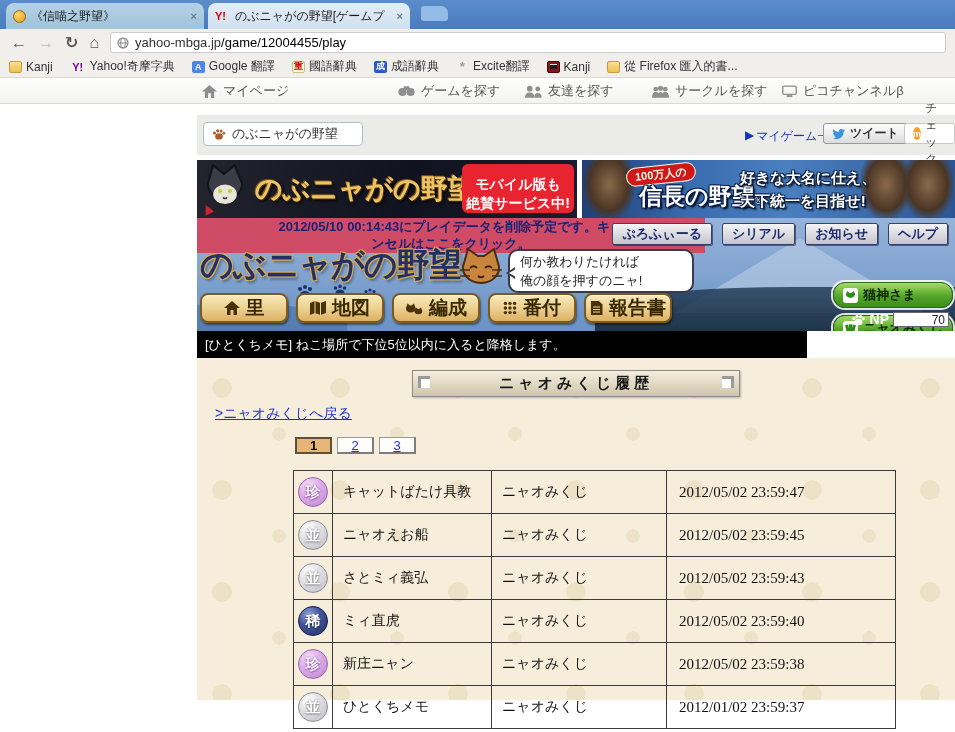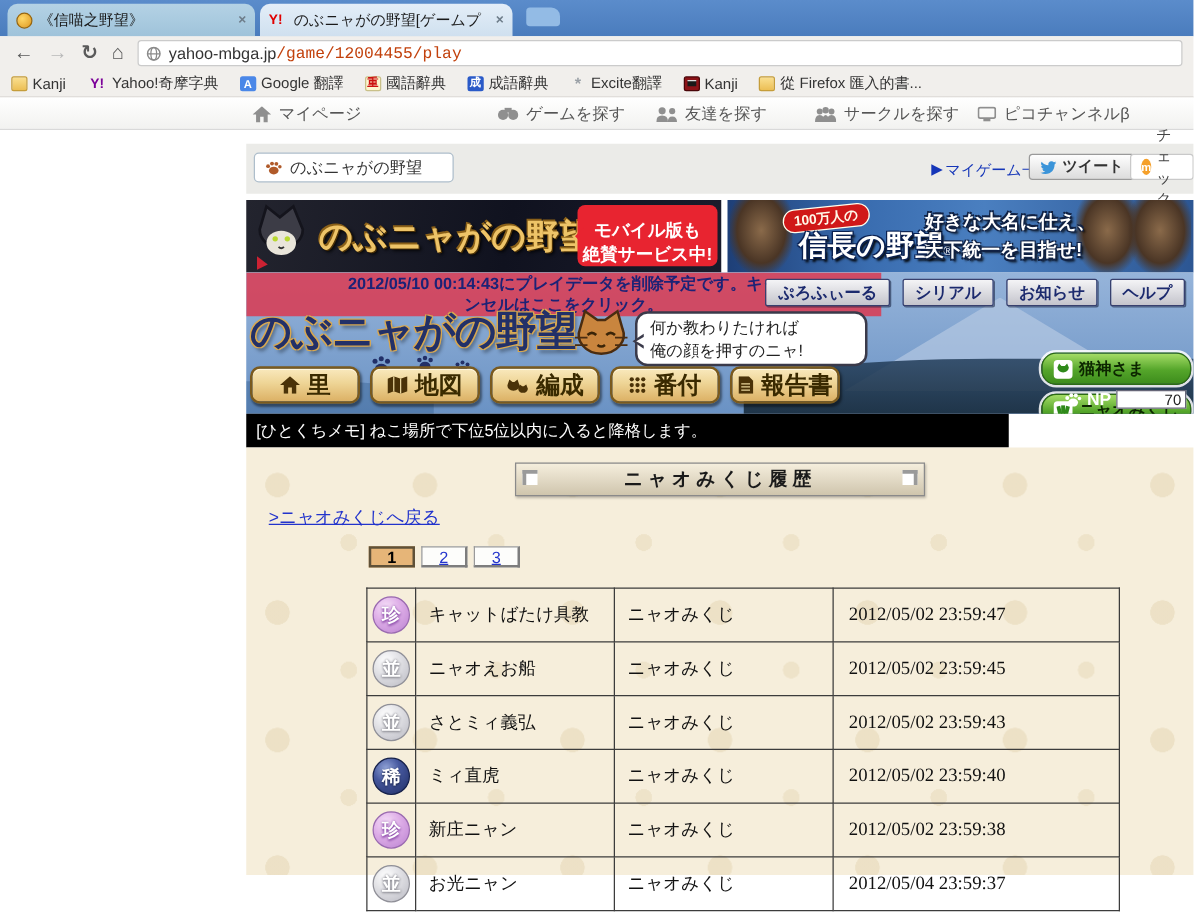--- a/index.html
+++ b/index.html
@@ -21,21 +21,21 @@
   .newtab{position:absolute;left:421px;top:6px;width:27px;height:15px;background:#93bbe5;
           border-radius:3px 7px 3px 3px;}
   .toolbar{position:absolute;left:0;top:29px;width:955px;height:27px;background:#f1efec;
            display:flex;align-items:center;}
   .navbtn{font-size:16px;font-weight:bold;color:#5a5a5a;margin-left:11px;line-height:1;}
   .navbtn.fwd{color:#b9b9b9;}
   .addressbar{flex:1;height:19px;margin:0 9px 0 11px;background:#fff;border:1px solid #cbcbcb;
               border-radius:3px;display:flex;align-items:center;padding:0 6px;font-size:13px;}
   .globe{width:12px;height:12px;margin-right:6px;flex:0 0 auto;}
   .url-host{color:#333;}
-  .url-path{color:#c2410c;font-family:Liberation Mono, monospace;}
+  .url-path{color:#000000;}
   .bookmarks{position:absolute;left:0;top:56px;width:955px;height:22px;background:#f1efec;
              border-bottom:1px solid #dcd9d5;display:flex;align-items:center;gap:17px;
              padding-left:9px;font-size:12px;color:#333;box-sizing:border-box;}
   .bm{display:flex;align-items:center;gap:4px;}
   .ic{width:13px;height:12px;border-radius:2px;flex:0 0 auto;display:flex;align-items:center;
       justify-content:center;font-size:9px;font-weight:bold;color:#fff;box-sizing:border-box;}
   .ic-folder{background:linear-gradient(#fadf90,#ecbf55);border:1px solid #c59d3a;}
   .ic-y{background:none;color:#7b0099;font-size:11px;width:16px;}
   .ic-gt{background:#4a87e8;}
   .ic-kokugo{background:#fdf6cf;color:#cc1111;border:1px solid #c9c089;}
@@ -515,21 +515,21 @@
           <td class="td-time">2012/05/02 23:59:40</td>
         </tr>
         <tr>
           <td class="td-badge"><span class="badge badge-pink">珍</span></td>
           <td class="td-name">新庄ニャン</td>
           <td class="td-type">ニャオみくじ</td>
           <td class="td-time">2012/05/02 23:59:38</td>
         </tr>
         <tr>
           <td class="td-badge"><span class="badge badge-common">並</span></td>
-          <td class="td-name">お光ニャン</td>
+          <td class="td-name">ひとくちメモ</td>
           <td class="td-type">ニャオみくじ</td>
-          <td class="td-time">2012/05/04 23:59:37</td>
+          <td class="td-time">2012/01/02 23:59:37</td>
         </tr>
       </tbody>
     </table>
   </div>
 
 </div>
 
 </body></html>

